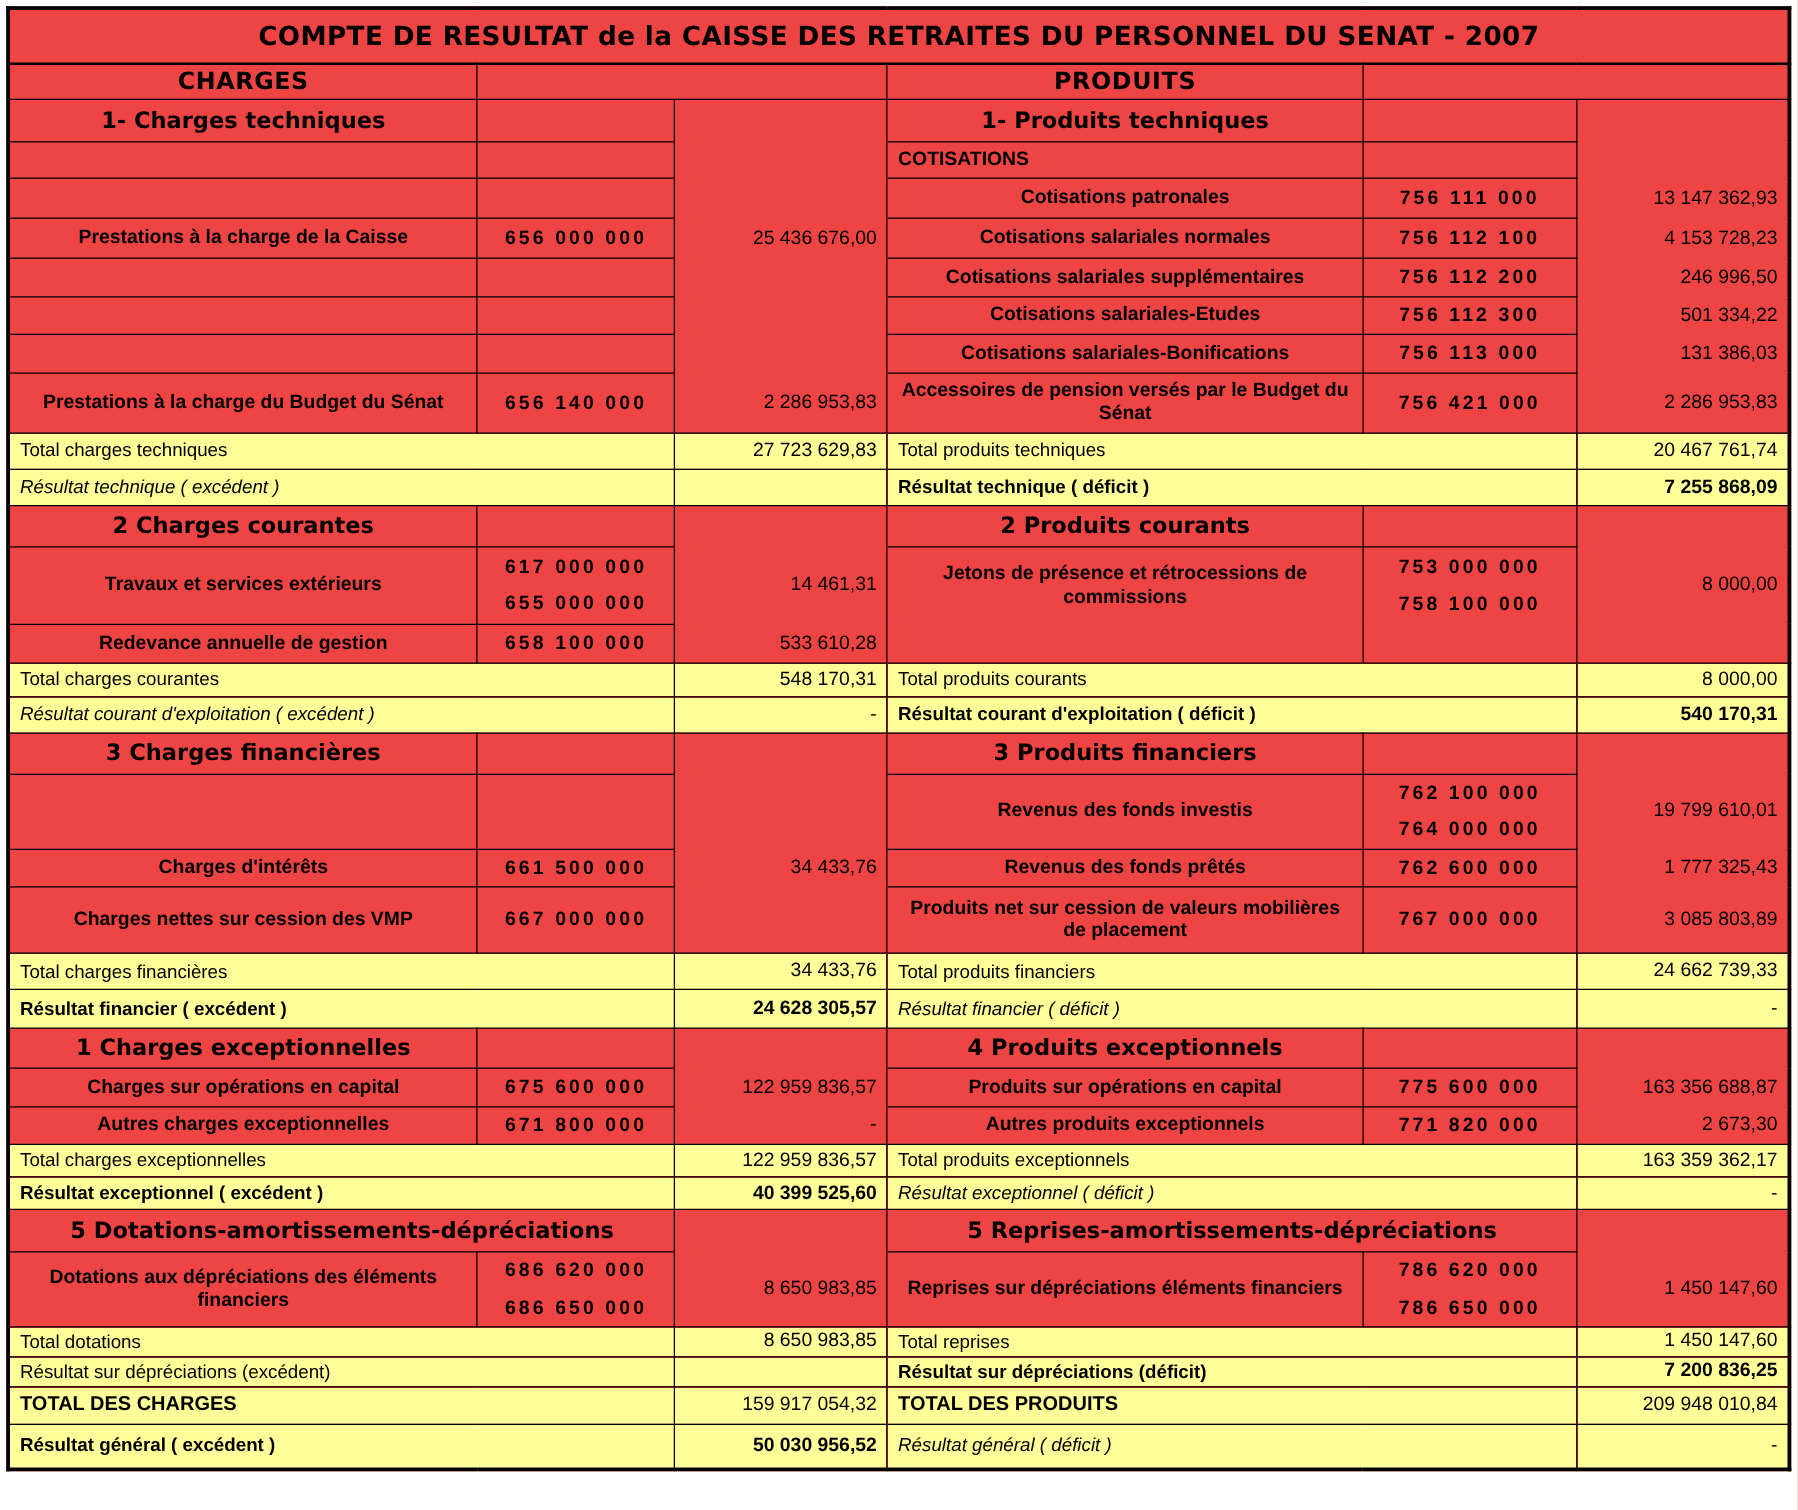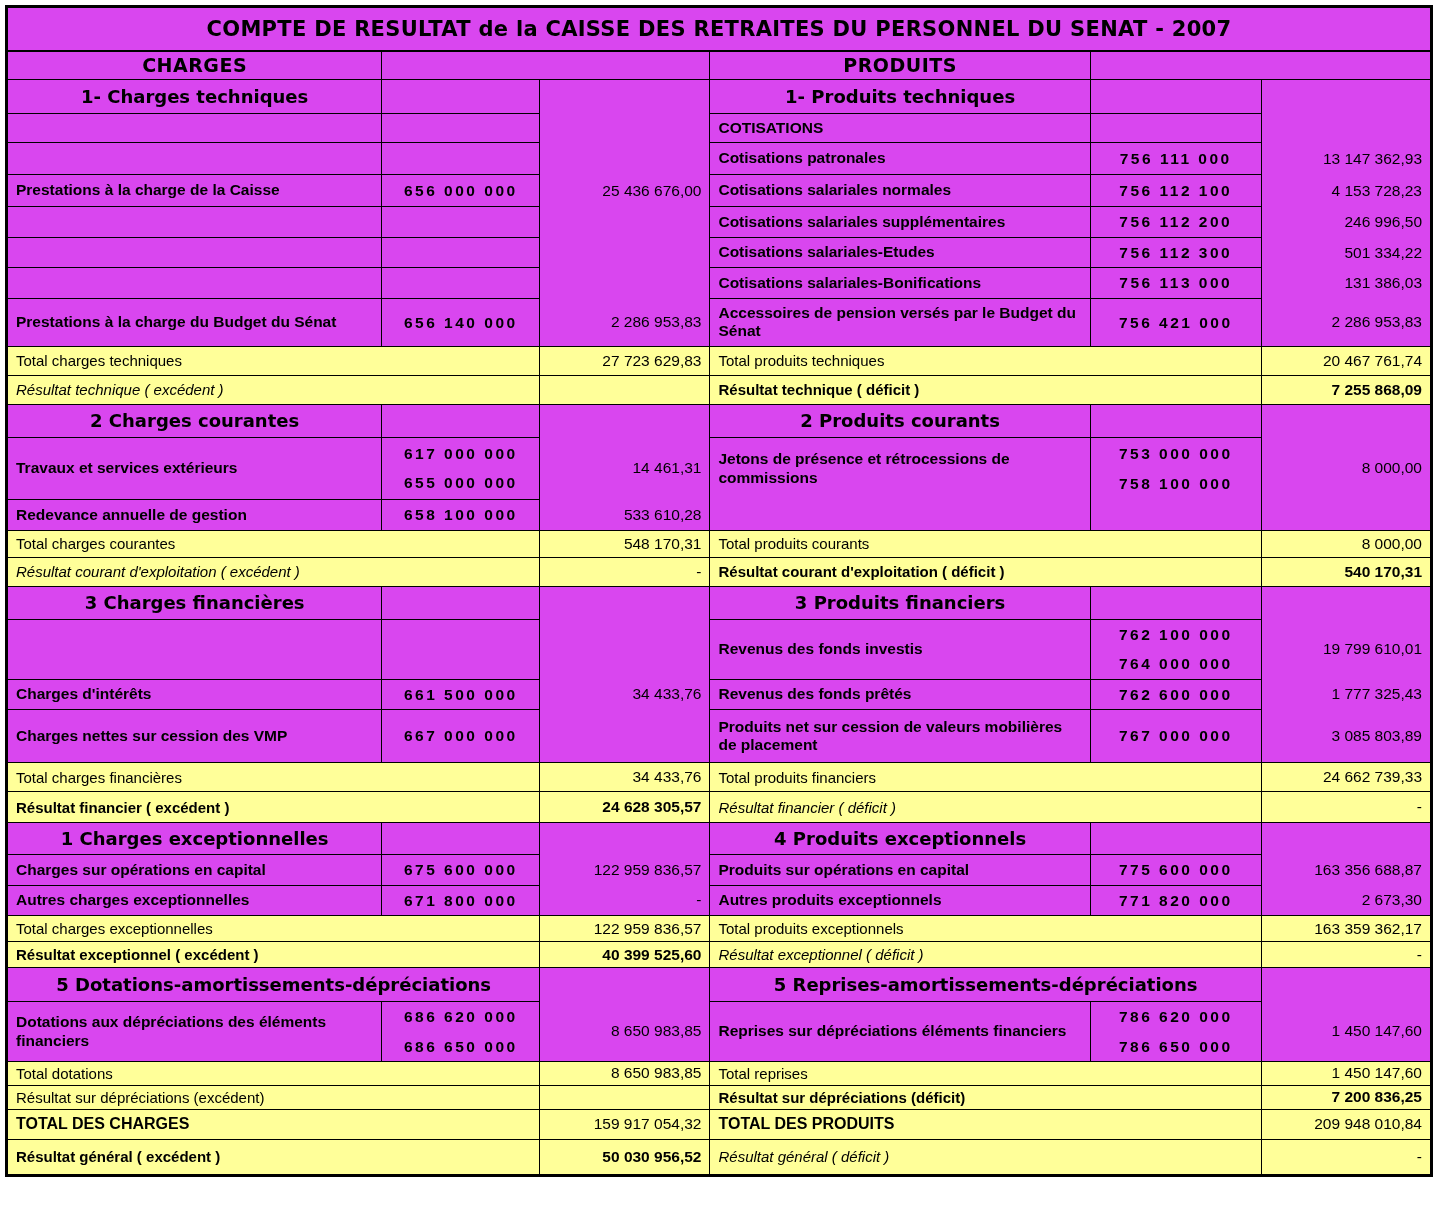--- a/index.html
+++ b/index.html
@@ -1,27 +1,27 @@
 <!DOCTYPE html>
 <html><head>
 <meta charset="utf-8">
 <style>
   html,body{margin:0;padding:0;background:#ffffff;}
   body{width:1438px;height:1208px;overflow:hidden;}
   .wrap{padding:5px;}
-  table{border-collapse:collapse;table-layout:fixed;width:1428px;border:3px solid #000;background:#d946ef;}
+  table{border-collapse:collapse;table-layout:fixed;width:1428px;border:3px solid #000;background:#ef4444;}
   td{padding:0 8px;vertical-align:middle;font-family:"Liberation Sans",sans-serif;font-size:15px;color:#000;overflow:hidden;}
   .grid{border:1px solid #000;}
   .open{border-left:1px solid #000;border-right:1px solid #000;border-top:none;border-bottom:none;}
   .nb{border-bottom:none;}
   .yellow{background:#FFFF99;border:1px solid #000;}
   .title-cell{font-family:"DejaVu Sans",sans-serif;font-weight:bold;font-size:21px;text-align:center;border-bottom:2px solid #000;letter-spacing:.3px;}
   .hdr{font-family:"DejaVu Sans",sans-serif;font-weight:bold;font-size:19px;text-align:center;letter-spacing:.5px;}
   .sec{font-family:"DejaVu Sans",sans-serif;font-weight:bold;font-size:18px;text-align:center;}
-  .lbl{font-weight:bold;text-align:left;line-height:1.2;font-size:15.5px;}
+  .lbl{font-weight:bold;text-align:center;line-height:1.2;font-size:15.5px;}
   .lbl-cots{font-weight:bold;text-align:left;font-size:15.5px;}
   .acct{font-weight:bold;text-align:center;letter-spacing:2.5px;font-size:15.5px;line-height:1.9;white-space:nowrap;}
   .amt{text-align:right;font-size:15.5px;white-space:nowrap;}
   .amt-b{font-weight:bold;}
   .y-lbl{text-align:left;font-size:15px;}
   .y-ital{font-style:italic;}
   .y-bold{font-weight:bold;}
   .y-grand{font-weight:bold;font-size:16px;}
 </style>
 </head>

